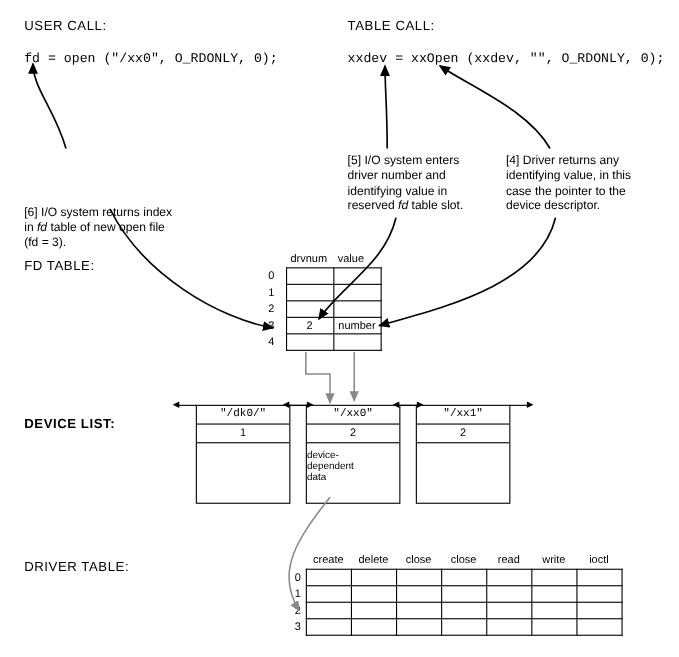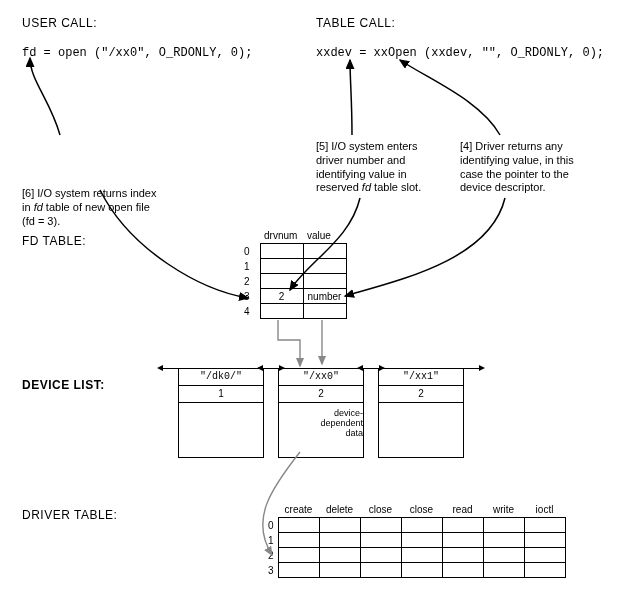--- a/index.html
+++ b/index.html
@@ -80,21 +80,21 @@
   .dev-num {
     height: 16px;
     text-align: center;
     font-size: 10px;
     line-height: 16px;
     border-top: 1px solid #000;
     border-bottom: 1px solid #000;
   }
   .dev-body {
     height: 48px;
-    text-align: right;
+    text-align: left;
     font-size: 9px;
     line-height: 1.1;
     padding-top: 6px;
   }
   .dev-link-arrow {
     position: absolute;
     top: -1px;
     width: 18px;
     height: 1px;
     background: #000;

